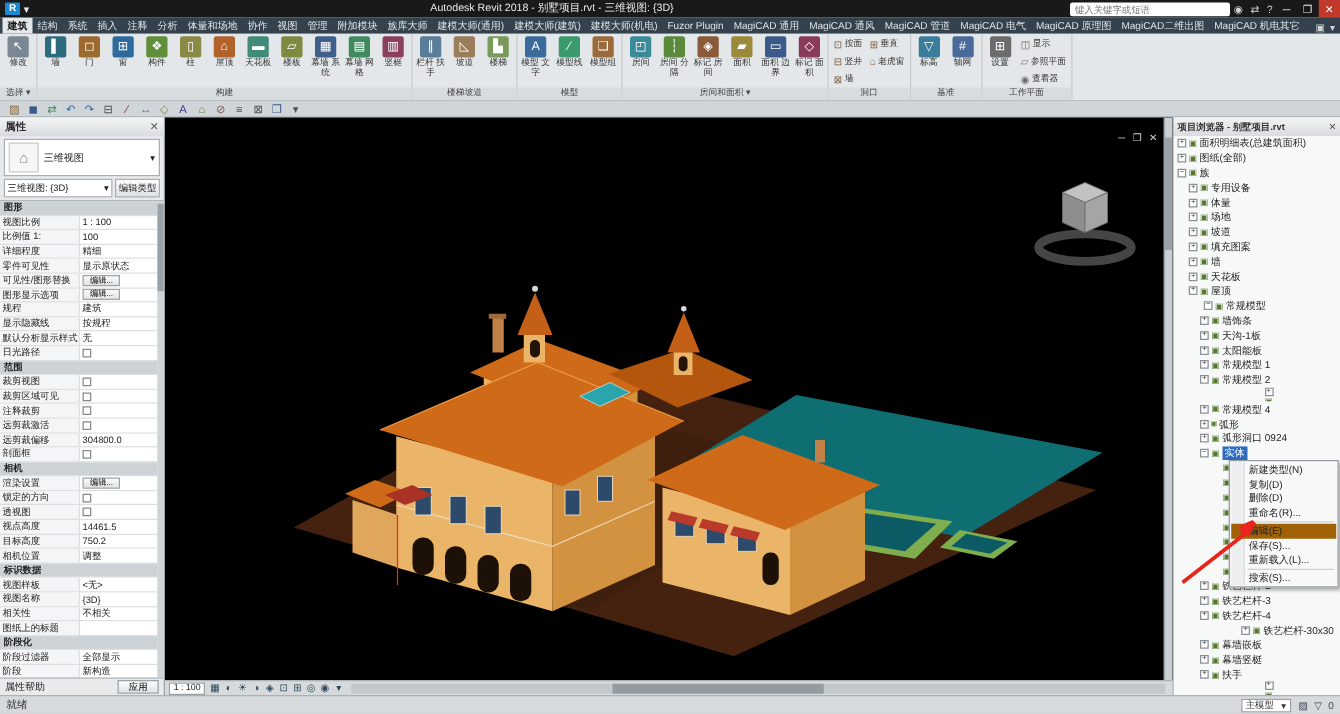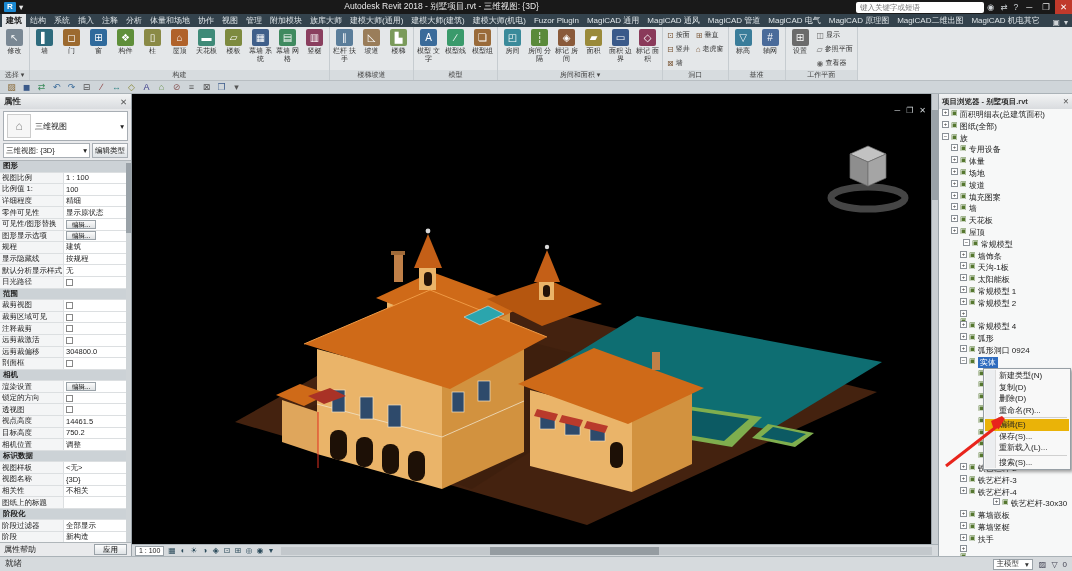--- a/index.html
+++ b/index.html
@@ -77,32 +77,32 @@
 .vscale{border:1px solid #9aa2a8;background:#fff;font-size:7px;padding:0 3px;height:10px;display:flex;align-items:center;white-space:nowrap}
 .vicon{width:11px;text-align:center;color:#2a4a5a;font-size:8px}
 .vbar-scroll{flex:1;height:8px;background:#c3c8cc;margin:0 3px;position:relative}
 .vbar-thumb{position:absolute;left:32%;width:26%;top:0;bottom:0;background:#959ca1}
 
 
 .browser{width:134px;background:#f2f3f4;border-left:1px solid #9aa2a8;display:flex;flex-direction:column;font-size:8px;flex:none}
 .bhead{height:15px;background:linear-gradient(#f2f3f4,#d9dcdf);display:flex;align-items:center;padding:0 3px;font-weight:bold;color:#333;flex:none;font-size:7.5px;white-space:nowrap;overflow:hidden}
 .bhead .x{margin-left:auto;color:#555;font-weight:normal}
 .btree{flex:1;overflow:hidden;background:#f7f8f8}
-.trow{height:11.8px;display:flex;align-items:flex-start;white-space:nowrap;color:#222;overflow:hidden}
+.trow{height:11.8px;display:flex;align-items:center;white-space:nowrap;color:#222;overflow:hidden}
 .texp{width:7px;height:7px;border:1px solid #8a9096;background:#fff;font-size:6px;line-height:5px;text-align:center;margin-right:2px;flex:none;color:#333}
 .texp.none{visibility:hidden}
 .tico{margin-right:2px;flex:none;font-size:7px;color:#55772f}
 .tlabel{overflow:hidden;text-overflow:ellipsis}
 .trow.sel .tlabel{background:#2f6cbf;color:#fff;padding:0 2px}
 
 
 .ctxmenu{position:absolute;left:983px;top:368px;width:88px;background:#f8f8f8;border:1px solid #979fa5;box-shadow:2px 2px 3px rgba(0,0,0,.35);z-index:50;font-size:8px;padding:1px 1px}
 .ctxmenu::before{content:"";position:absolute;left:1px;top:1px;bottom:1px;width:10px;background:#eceef0;border-right:1px solid #dcdcdc}
 .mitem{height:11.5px;display:flex;align-items:center;padding:0 3px 0 14px;position:relative;color:#222;white-space:nowrap}
-.mitem.hl{background:#eab308}
+.mitem.hl{background:#a16207}
 .msep{height:1px;background:#d0d0d0;margin:1px 2px 1px 13px}
 
 
 .arrow-svg{position:absolute;inset:0;pointer-events:none;z-index:60}
 
 
 .statusbar{height:15px;background:#d6dadd;border-top:1px solid #aab2b7;display:flex;align-items:center;font-size:8.5px;color:#333;padding:0 5px;gap:6px;flex:none}
 .sb-spacer{flex:1}
 .sb-combo{border:1px solid #9aa2a8;background:#fff;height:11px;display:flex;align-items:center;padding:0 3px;gap:6px;font-size:7.5px}
 .sb-ico{font-size:8px;color:#445}
@@ -748,21 +748,21 @@
           <div class="trow" style="padding-left: 21px; flex-direction: column;">
             <span class="texp">+</span>
             <span class="tico">▣</span>
             <span class="tlabel">常规模型 3</span>
           </div>
           <div class="trow" style="padding-left: 21px;">
             <span class="texp">+</span>
             <span class="tico">▣</span>
             <span class="tlabel">常规模型 4</span>
           </div>
-          <div class="trow" style="padding-left: 21px;">
+          <div class="trow" style="padding-left: 21px; font-family: Liberation Mono, monospace;">
             <span class="texp">+</span>
             <span class="tico">▣</span>
             <span class="tlabel">弧形</span>
           </div>
           <div class="trow" style="padding-left: 21px;">
             <span class="texp">+</span>
             <span class="tico">▣</span>
             <span class="tlabel">弧形洞口 0924</span>
           </div>
           <div class="trow sel" style="padding-left: 21px;">

